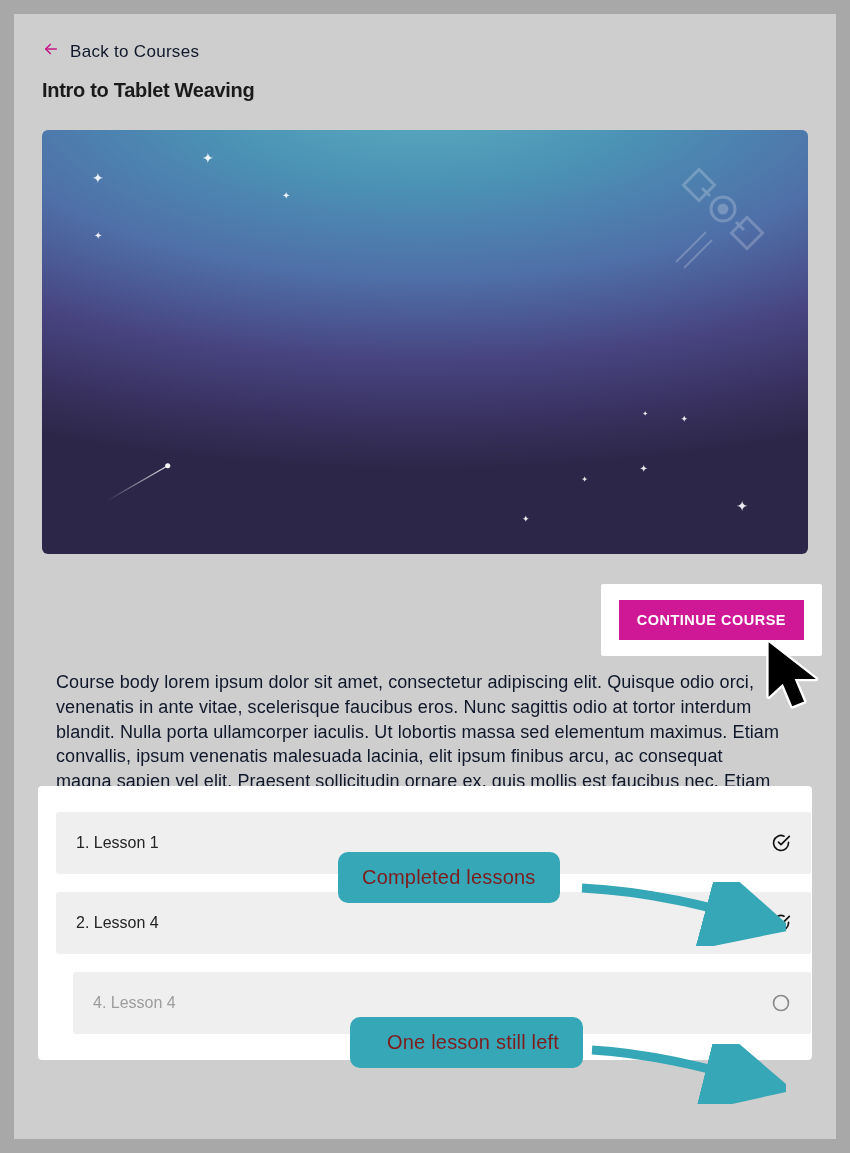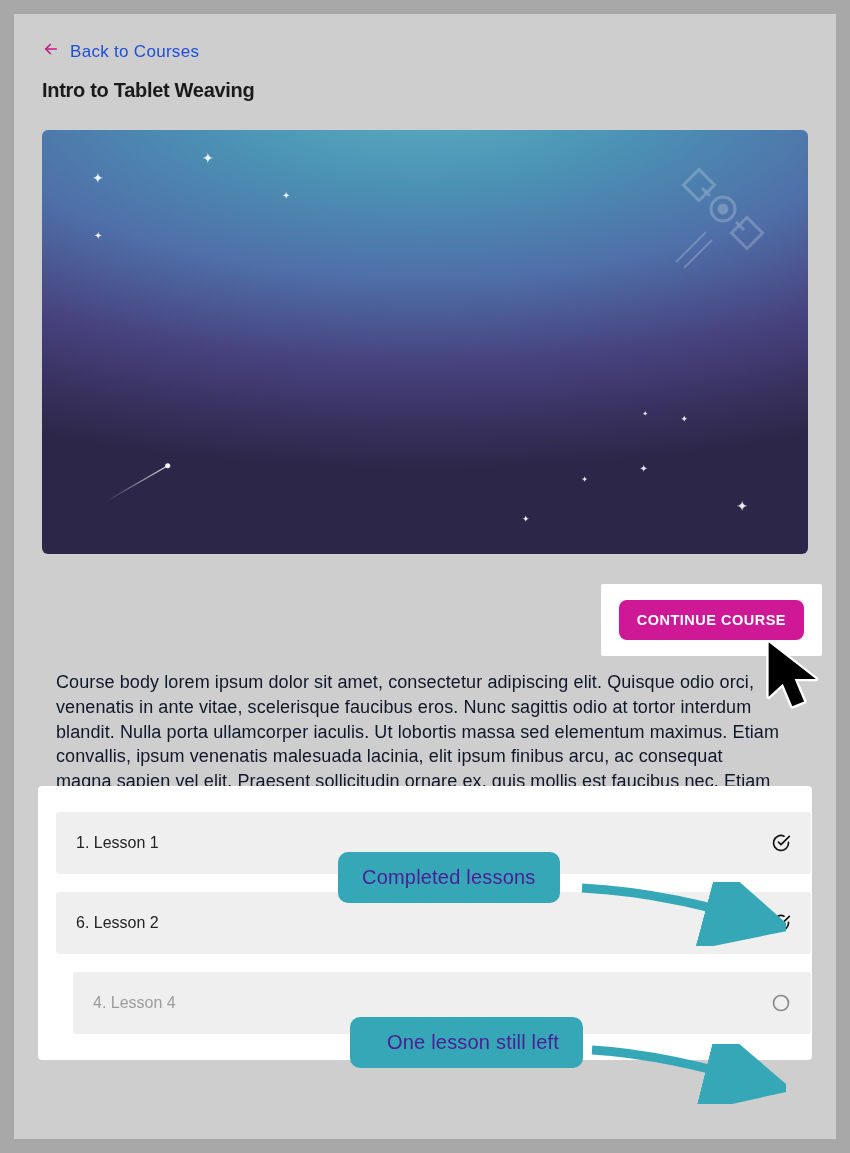--- a/index.html
+++ b/index.html
@@ -10,21 +10,21 @@
     width: 100%;
     height: 100%;
     position: relative;
     overflow: hidden;
   }
   .inner { padding: 26px 28px 0 28px; }
   .back-link {
     display: inline-flex;
     align-items: center;
     gap: 10px;
-    color: #1d4ed8;
+    color: #0f172a;
     font-size: 17px;
     font-weight: 500;
     cursor: pointer;
     margin-bottom: 16px;
     letter-spacing: 0.3px;
   }
   .back-link svg { width: 18px; height: 18px; }
   h1.title {
     font-size: 20px;
     font-weight: 800;
@@ -53,21 +53,21 @@
     padding: 16px 18px;
     border-radius: 2px;
   }
   .cta-btn {
     background: #cf1896;
     color: #fff;
     font-size: 14.5px;
     font-weight: 600;
     letter-spacing: 0.5px;
     padding: 12px 18px;
-    border-radius: 8px;
+    border-radius: 0;
     border: none;
     cursor: pointer;
   }
   .cursor {
     position: absolute;
     top: 626px;
     left: 752px;
     pointer-events: none;
   }
   .body-text {
@@ -102,21 +102,21 @@
     color: #242424;
     cursor: pointer;
   }
   .lesson-row:last-child { margin-bottom: 0; margin-left: 17px; }
   .lesson-row.incomplete { color: #9c9c9c; }
   .status-icon { width:20px; height:20px; flex:0 0 auto; }
 
   .annotation {
     position: absolute;
     background: #35a7b7;
-    color: #4c1d95;
+    color: #7f1d1d;
     font-size: 20px;
     font-weight: 500;
     padding: 14px 24px;
     border-radius: 10px;
     white-space: nowrap;
     letter-spacing: 0.2px;
   }
   .arrow { position:absolute; }
 </style>
 </head>
@@ -181,21 +181,21 @@
     <div class="lesson-row">
       <span>1. Lesson 1</span>
       <span class="status-icon">
         <svg viewBox="0 0 24 24" fill="none" stroke="#111" stroke-width="2" stroke-linecap="round" stroke-linejoin="round">
             <path d="M21 11.08V12a9 9 0 1 1-5.34-8.23"></path>
             <polyline points="22 4 12 14 9 11"></polyline>
           </svg>
       </span>
     </div>
     <div class="lesson-row">
-      <span>6. Lesson 2</span>
+      <span>2. Lesson 4</span>
       <span class="status-icon">
         <svg viewBox="0 0 24 24" fill="none" stroke="#111" stroke-width="2" stroke-linecap="round" stroke-linejoin="round">
             <path d="M21 11.08V12a9 9 0 1 1-5.34-8.23"></path>
             <polyline points="22 4 12 14 9 11"></polyline>
           </svg>
       </span>
     </div>
     <div class="lesson-row incomplete">
       <span>4. Lesson 4</span>
       <span class="status-icon">

